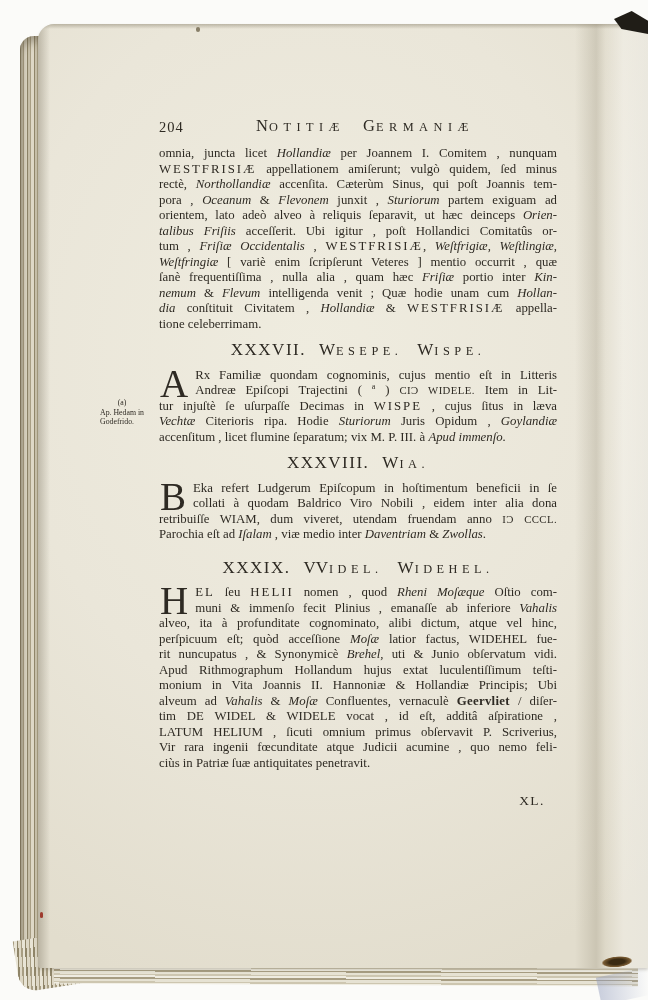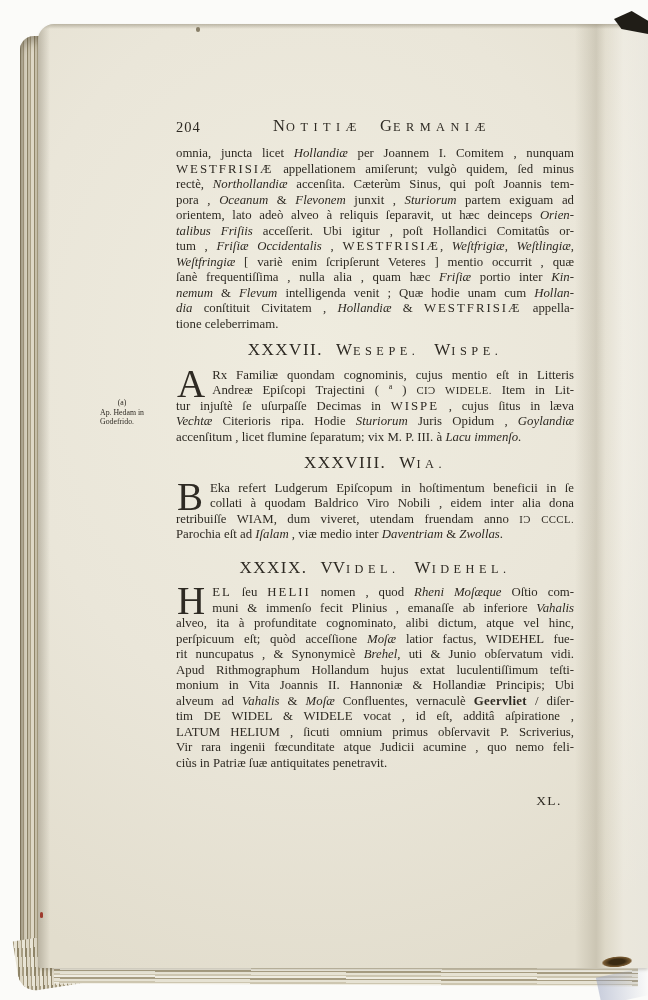--- a/index.html
+++ b/index.html
@@ -57,21 +57,21 @@
   }
   .corner-spot {
     position:absolute; left:595px; top:955px; width:40px; height:14px; z-index:5;
     transform:rotate(-5deg);
     background:radial-gradient(50% 50% at 55% 50%, #3a2a12 0 38%, #7a5c33 68%, rgba(122,92,51,0) 78%);
   }
   .speck-red { position:absolute; left:40px; top:912px; width:3px; height:6px; background:#9e3b2e; z-index:4; border-radius:2px;}
   .speck-top { position:absolute; left:196px; top:27px; width:4px; height:5px; background:#6f654c; z-index:4; border-radius:2px; opacity:.8;}
   
   .textblock {
-    position:absolute; left:176px; top:118px; width:398px; z-index:6;
+    position:absolute; left:159px; top:118px; width:398px; z-index:6;
     font-size:12.8px; line-height:15.5px; color:var(--ink);
   }
   .header-row { position:relative; height:21px; margin-bottom:7px; }
   .pageno { position:absolute; left:0; top:2px; font-size:14.5px; letter-spacing:1px; }
   .title { text-align:center; white-space:nowrap; padding-left:14px; }
   .title .seg-lead { font-size:16.5px; }
   .title .seg-sc   { font-size:12.3px; letter-spacing:5.5px; }
   .title .seg-lead { margin-left:18px; }
   .title .seg-lead:first-child { margin-left:0; }
   .heading { text-align:center; margin:10px 0 8px; white-space:nowrap; }
@@ -141,21 +141,21 @@
         <div class="tline"><i>dia</i> conſtituit Civitatem , <i>Hollandiæ</i> &amp; <span class="caps">WESTFRISIÆ</span> appella-</div>
         <div class="tline last">tione celeberrimam.</div>
       </div>
       <div class="heading sec-1"><span class="seg-num">XXXVII.</span><span class="seg-lead">W</span><span class="seg-sc">ESEPE.</span><span class="seg-lead">W</span><span class="seg-sc">ISPE.</span></div>
       <div class="para sec-2">
         <span class="dropcap">A</span>
         <div class="tline">Rx Familiæ quondam cognominis, cujus mentio eſt in Litteris</div>
         <div class="tline">Andreæ Epiſcopi Trajectini ( <sup>a</sup> ) <span class="sc">CIƆ WIDELE.</span>  Item in Lit-</div>
         <div class="tline">tur injuſtè ſe uſurpaſſe Decimas in <span class="caps">WISPE</span> , cujus ſitus in læva</div>
         <div class="tline"><i>Vechtæ</i> Citerioris ripa.  Hodie <i>Sturiorum</i> Juris Opidum , <i>Goylandiæ</i></div>
-        <div class="tline last">accenſitum , licet flumine ſeparatum; vix M. P. III. à <i>Lacu immenſo.</i></div>
+        <div class="tline last">accenſitum , licet flumine ſeparatum; vix M. P. III. à <i>Apud immenſo.</i></div>
       </div>
       <div class="heading sec-3"><span class="seg-num">XXXVIII.</span><span class="seg-lead">W</span><span class="seg-sc">IA.</span></div>
       <div class="para sec-4">
         <span class="dropcap">B</span>
         <div class="tline">Eka refert Ludgerum Epiſcopum in hoſtimentum beneficii in ſe</div>
         <div class="tline">collati à quodam Baldrico Viro Nobili , eidem inter alia dona</div>
         <div class="tline">retribuiſſe WIAM, dum viveret, utendam fruendam anno <span class="sc">IƆ CCCL.</span></div>
         <div class="tline last">Parochia eſt ad <i>Iſalam</i> , viæ medio inter <i>Daventriam</i> &amp; <i>Zwollas</i>.</div>
       </div>
       <div class="heading sec-5"><span class="seg-num">XXXIX.</span><span class="seg-lead">VV</span><span class="seg-sc">IDEL.</span><span class="seg-lead">W</span><span class="seg-sc">IDEHEL.</span></div>

